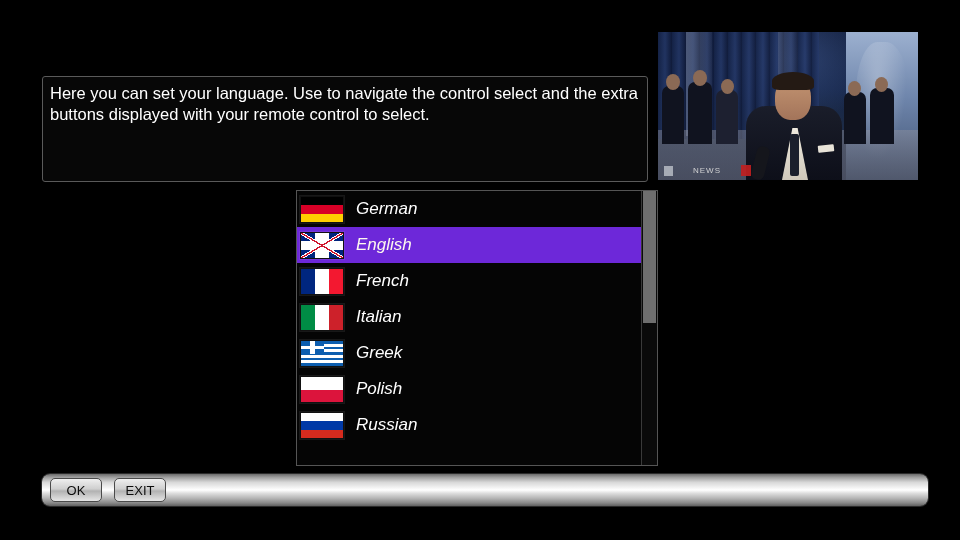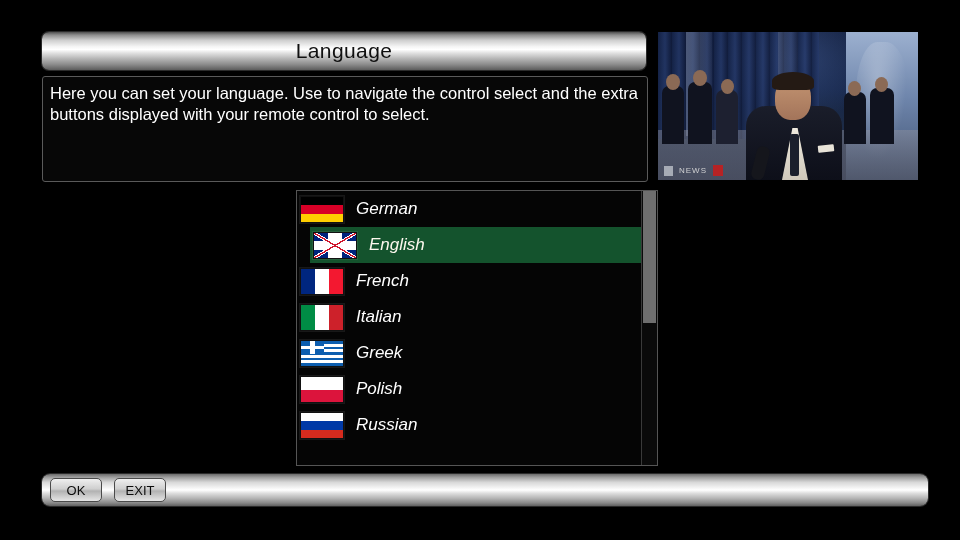--- a/index.html
+++ b/index.html
@@ -71,35 +71,35 @@
     background:#1b1f2c;border-radius:2px;}
   .v-hd{position:absolute;left:117px;bottom:60px;width:36px;height:44px;
     border-radius:48% 48% 42% 42%;
     background:linear-gradient(to bottom,#9d7257,#b98a6a 35%,#a3745a);}
   .v-hair{position:absolute;left:114px;bottom:90px;width:42px;height:18px;
     border-radius:50% 50% 18% 18%;background:#241a14;}
   .v-mic{position:absolute;left:96px;bottom:0px;width:13px;height:34px;
     background:#15161c;border-radius:6px;transform:rotate(14deg);}
   .v-pocket{position:absolute;left:160px;bottom:28px;width:16px;height:7px;
     background:#e8e3d8;border-radius:1px;transform:rotate(-6deg);}
-  .v-logo{position:absolute;left:6px;bottom:4px;height:11px;display:flex;align-items:center;gap:6px;opacity:.92;}
+  .v-logo{position:absolute;left:6px;bottom:4px;height:11px;display:flex;align-items:center;gap:20px;opacity:.92;}
   .v-logo .lw{font-size:8px;color:#dcdcdc;letter-spacing:1px;font-family:"Liberation Sans",sans-serif;}
   .v-logo .lbox{display:inline-block;width:9px;height:10px;background:#aeb3bd;}
   .v-logo .lred{display:inline-block;width:10px;height:11px;background:#c02020;}
 
   
   .listpanel{
     position:absolute;left:296px;top:190px;width:360px;height:274px;
     background:#050505;border:1px solid #555;font-style:italic;
   }
   .row{
     position:relative;height:36px;display:flex;align-items:center;
     padding-left:3px;
   }
-  .row.sel{background:#14532d;margin-left:13px;}
+  .row.sel{background:#6d28d9;}
   .flag{
     width:44px;height:27px;flex:0 0 44px;margin-right:12px;
     border:1px solid #111;box-sizing:border-box;position:relative;overflow:hidden;
     box-shadow:0 0 0 1px rgba(255,255,255,.08);
   }
   .lbl{font-size:17px;color:#ffffff;font-family:"Liberation Sans",sans-serif;}
   .row.sel .lbl{color:#fdf8ee;}
 
   
   .f-de{background:linear-gradient(to bottom,#000 0 33.3%,#d80027 33.3% 66.6%,#ffce00 66.6% 100%);}
@@ -147,23 +147,20 @@
     border:1px solid #4a4a4a;
     display:flex;align-items:center;justify-content:center;
     font-size:13px;color:#0c0c0c;font-family:"Liberation Sans",sans-serif;
   }
 </style>
 </head>
 <body>
 
 <div id="screen">
 
-  <div class="titlebar">
-    <div class="txt">Language</div>
-  </div>
 
   <div class="descpanel">
     <div class="desctext">Here you can set your language. Use to navigate the control select and the extra buttons displayed with your remote control to select.</div>
   </div>
 
   <div class="video">
     <div class="v-bg"></div>
     <div class="v-curtain"></div>
     <div class="v-pillar p1"></div>
     <div class="v-pillar p2"></div>

